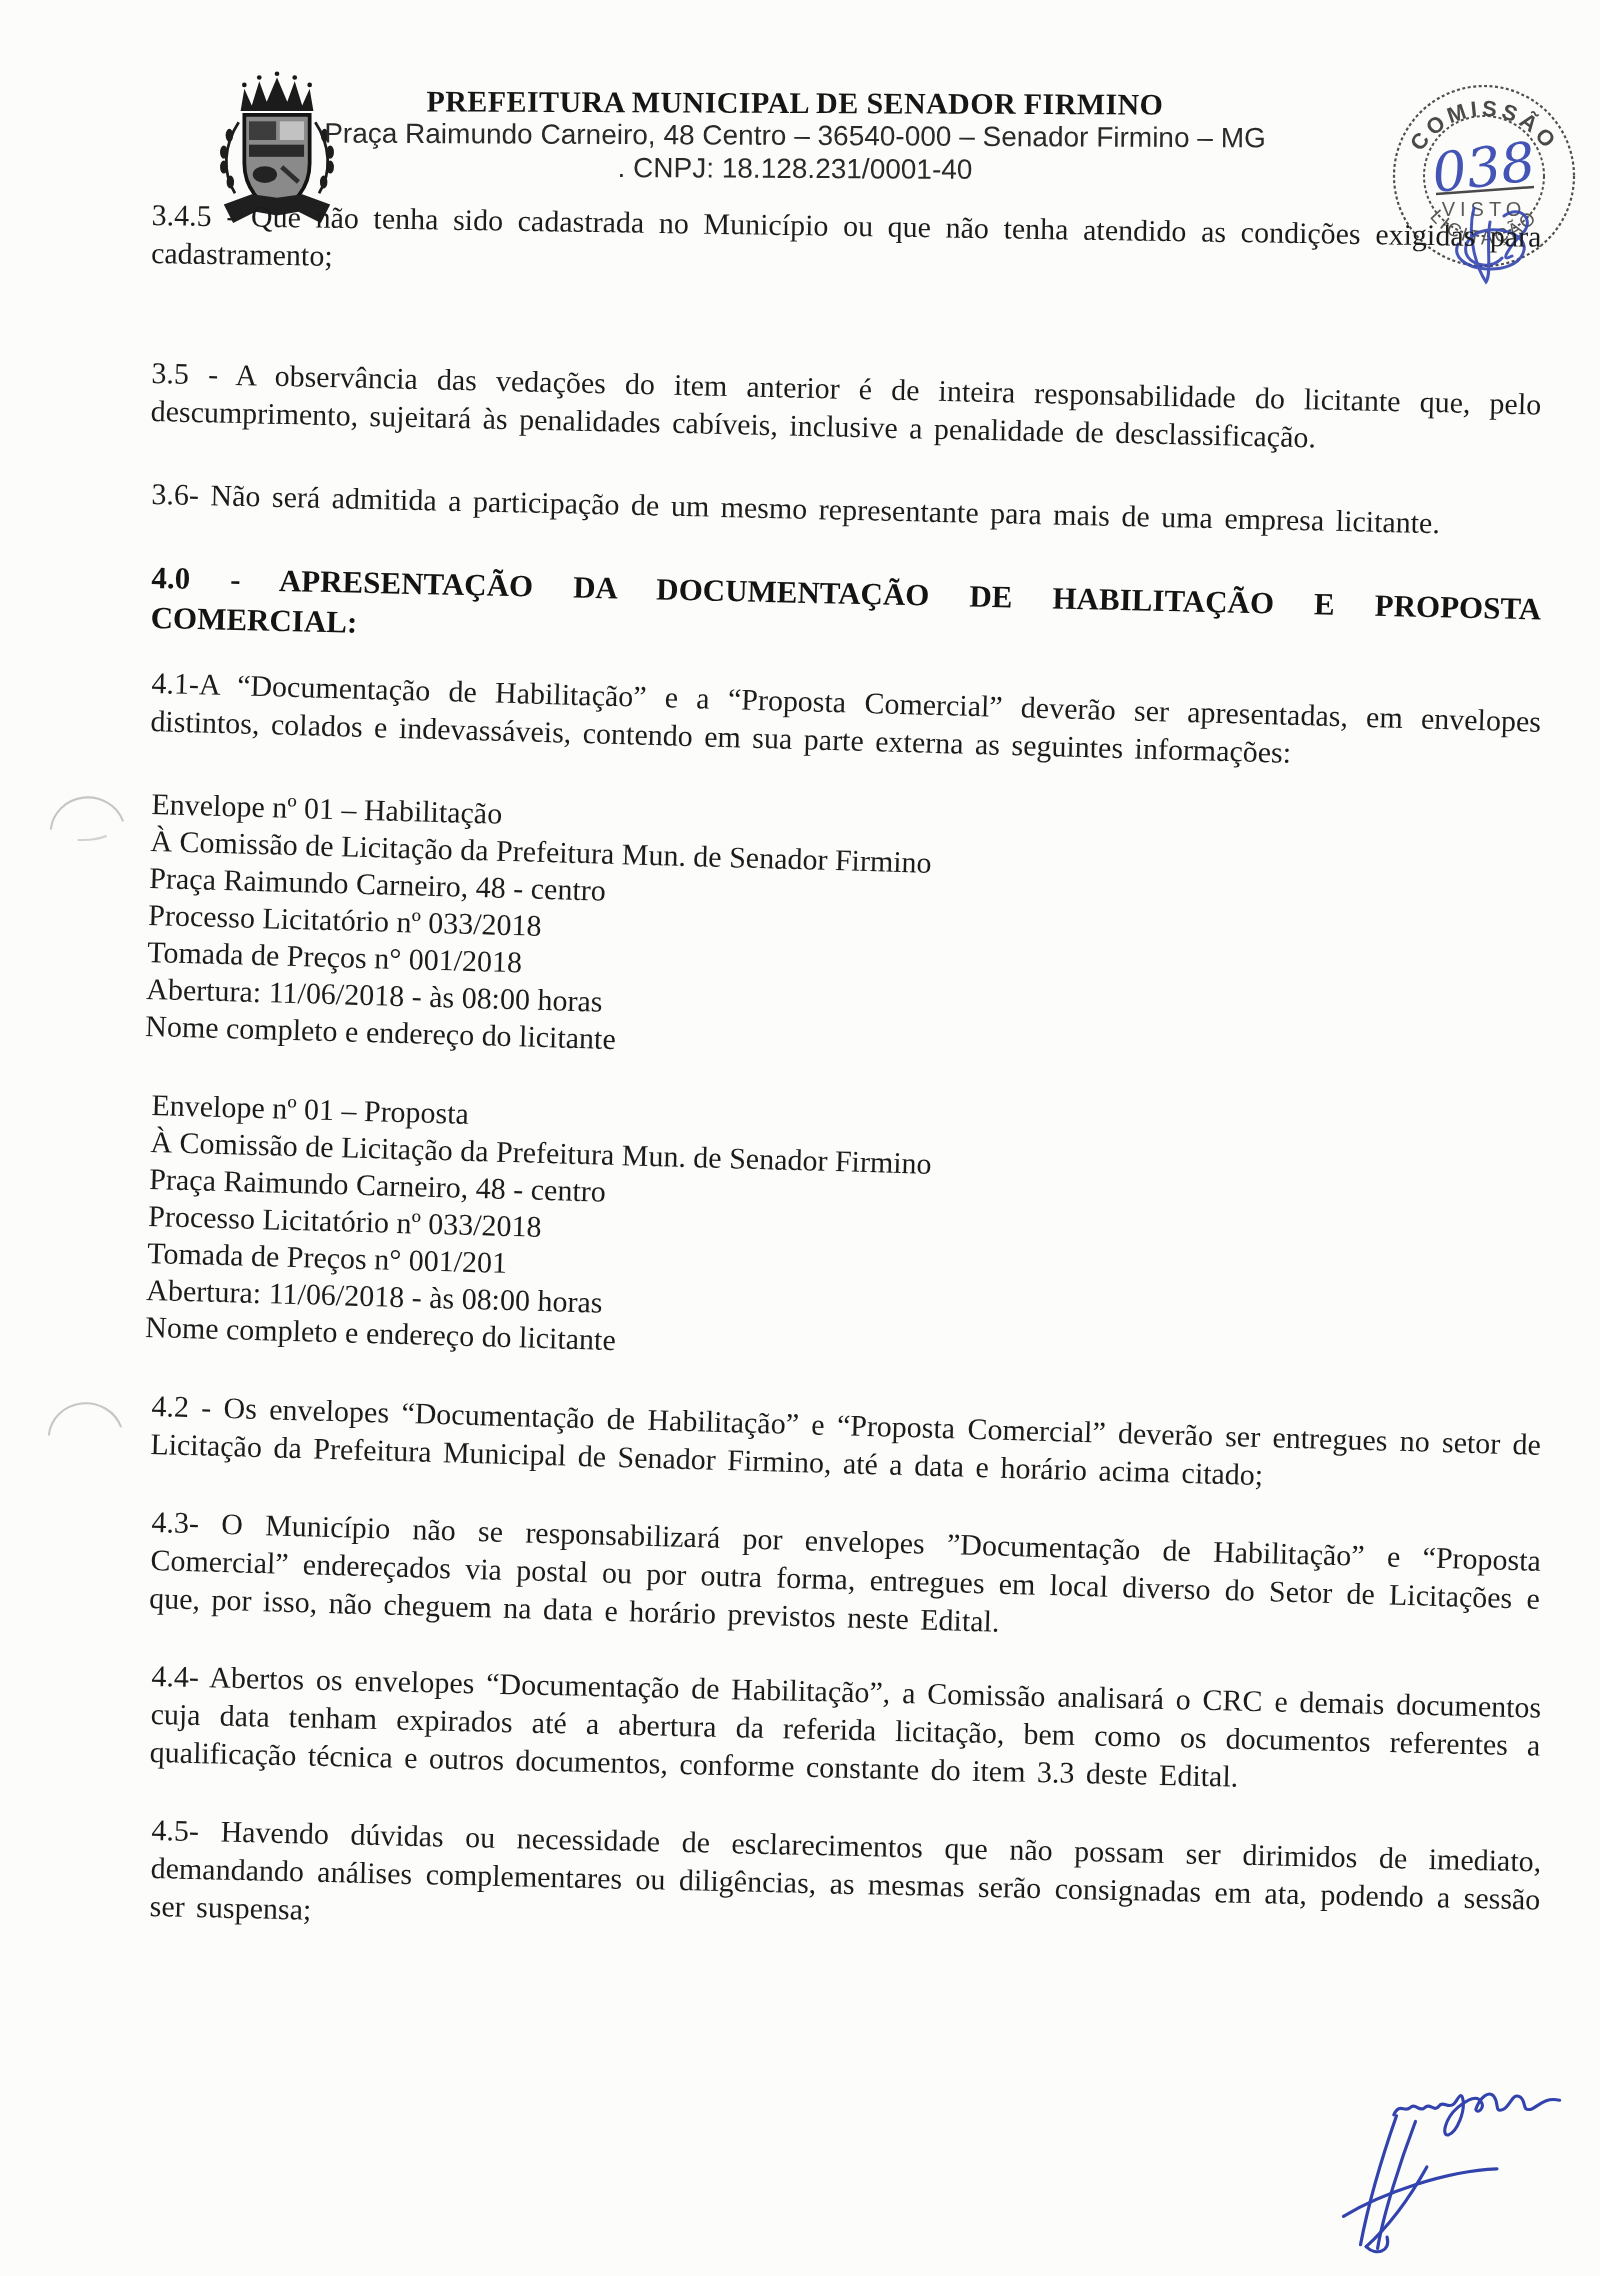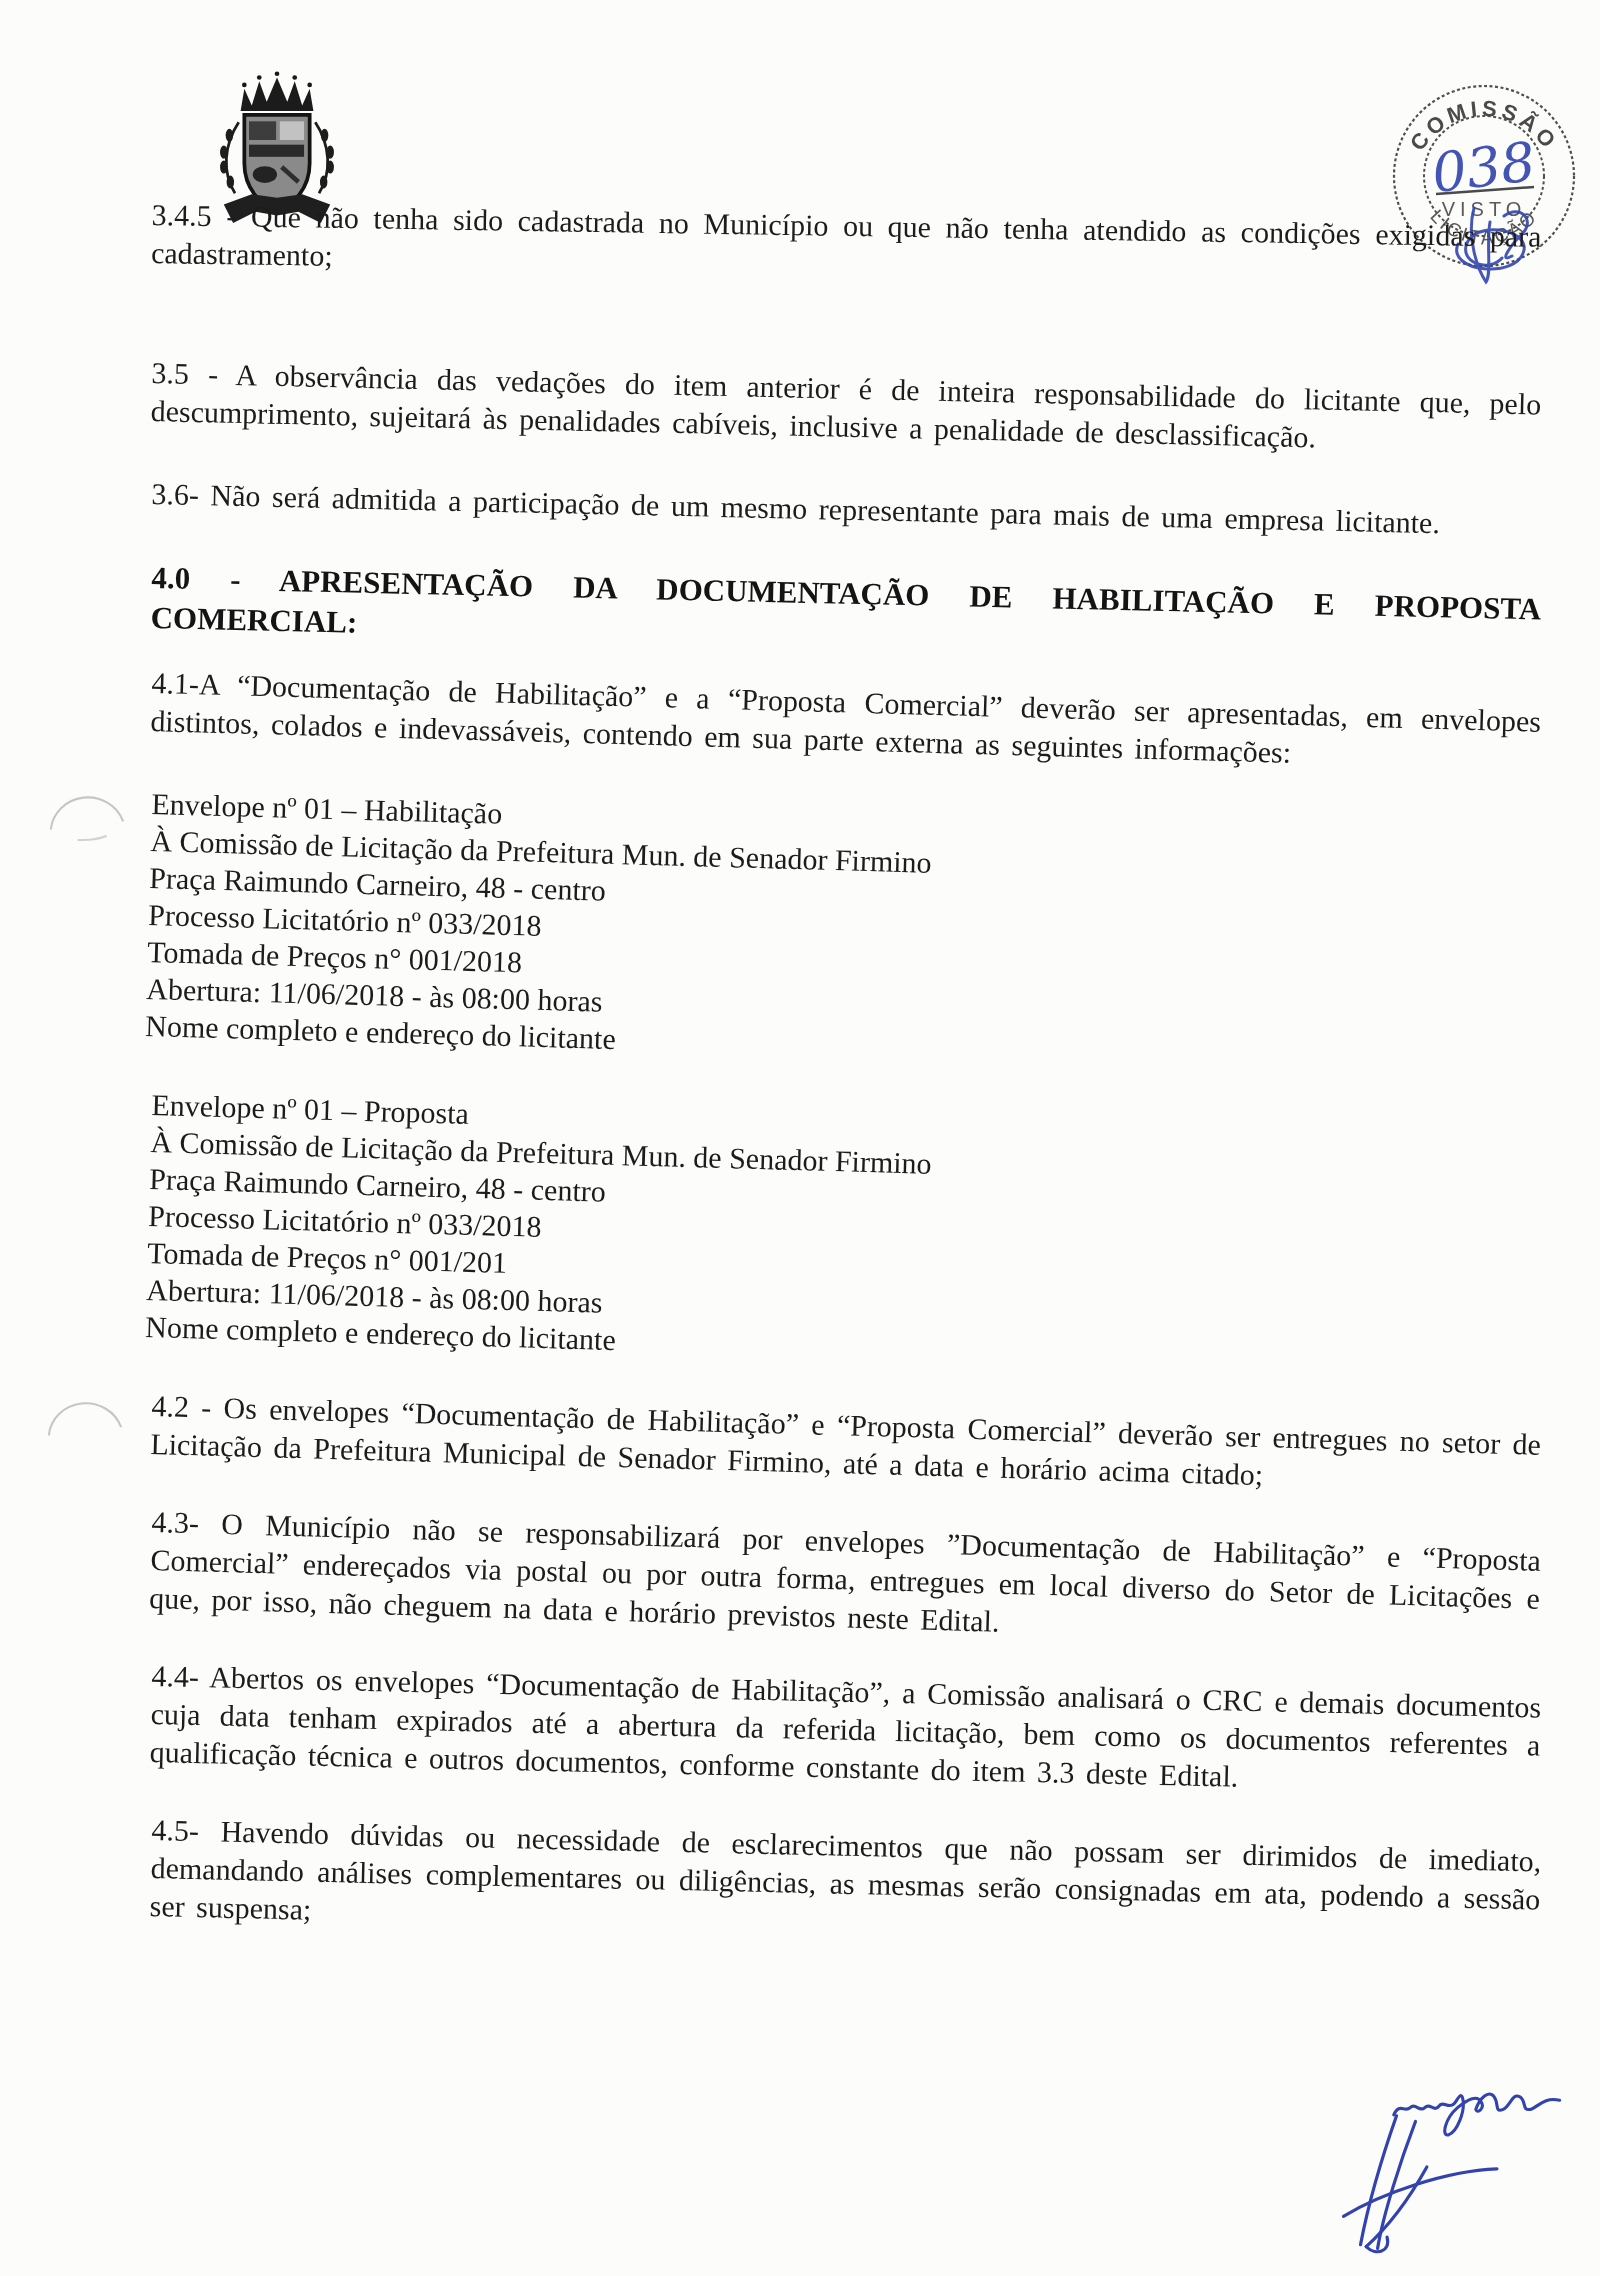--- a/index.html
+++ b/index.html
@@ -81,20 +81,25 @@
     <ellipse cx="18" cy="104" rx="4" ry="7" fill="#1d1d1d"></ellipse>
     <ellipse cx="25" cy="120" rx="4" ry="7" fill="#1d1d1d"></ellipse>
     <path d="M116,56 C132,80 134,110 120,132" stroke="#1d1d1d" stroke-width="3" fill="none"></path>
     <ellipse cx="126" cy="70" rx="4" ry="7" fill="#1d1d1d"></ellipse>
     <ellipse cx="132" cy="88" rx="4" ry="7" fill="#1d1d1d"></ellipse>
     <ellipse cx="132" cy="104" rx="4" ry="7" fill="#1d1d1d"></ellipse>
     <ellipse cx="125" cy="120" rx="4" ry="7" fill="#1d1d1d"></ellipse>
     <path d="M18,144 L48,133 L75,137 L102,133 L132,144 L122,164 L98,152 L75,156 L52,152 L28,164 Z" fill="#1f1f1f"></path>
   </svg>
 
+  <div class="header-text">
+    <div class="org-name">PREFEITURA MUNICIPAL DE SENADOR FIRMINO</div>
+    <div class="org-addr">Praça Raimundo Carneiro, 48 Centro – 36540-000 – Senador Firmino – MG</div>
+    <div class="org-cnpj">. CNPJ: 18.128.231/0001-40</div>
+  </div>
 
   <svg class="stamp" viewBox="0 0 200 235">
     <defs>
       <path id="arcTop" d="M 26,130 A 72,72 0 0 1 170,130"></path>
       <path id="arcBottom" d="M 38,150 A 68,68 0 0 0 158,150"></path>
     </defs>
     <circle cx="98" cy="118" r="90" fill="none" stroke="#4f4f4f" stroke-width="2.2" stroke-dasharray="3 2.5"></circle>
     <circle cx="98" cy="118" r="60" fill="none" stroke="#4f4f4f" stroke-width="2" stroke-dasharray="3 2.5"></circle>
     <text font-family="Liberation Sans, sans-serif" font-size="22" font-weight="bold" fill="#4a4a4a" letter-spacing="4">
       <textPath href="#arcTop" startOffset="50%" text-anchor="middle">COMISSÃO</textPath>

